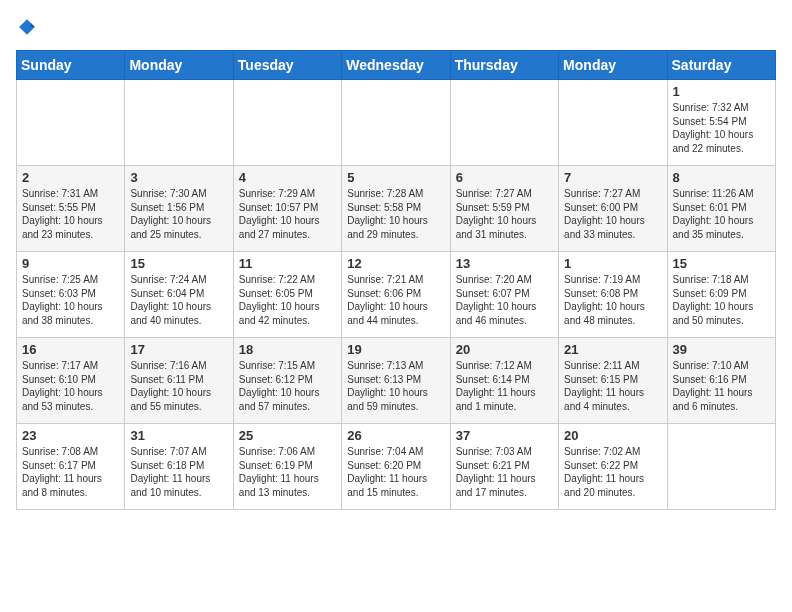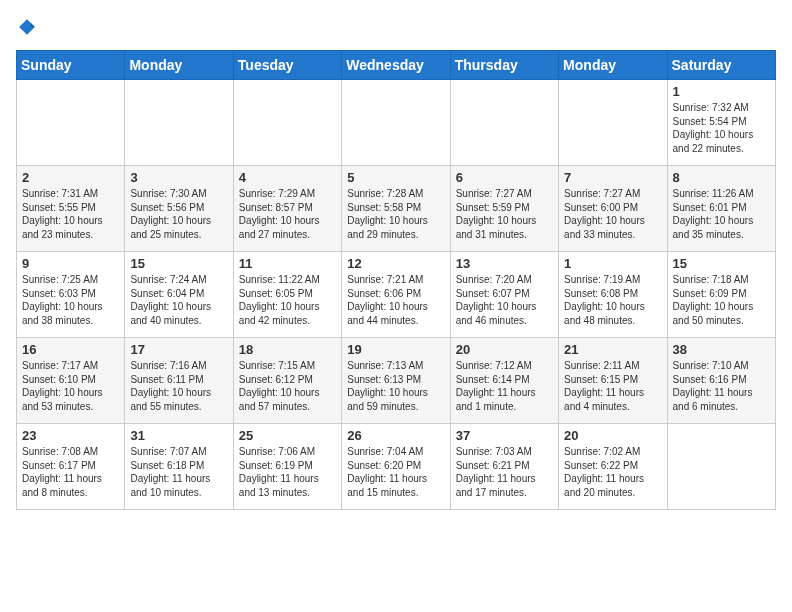--- a/index.html
+++ b/index.html
@@ -140,27 +140,27 @@
       <tr>
         <td>
           <span class="day-num">2</span>
           <div class="day-info">Sunrise: 7:31 AM
 Sunset: 5:55 PM
 Daylight: 10 hours and 23 minutes.</div>
         </td>
         <td>
           <span class="day-num">3</span>
           <div class="day-info">Sunrise: 7:30 AM
-Sunset: 5:56 PM
+Sunset: 1:56 PM
 Daylight: 10 hours and 25 minutes.</div>
         </td>
         <td>
           <span class="day-num">4</span>
           <div class="day-info">Sunrise: 7:29 AM
-Sunset: 8:57 PM
+Sunset: 10:57 PM
 Daylight: 10 hours and 27 minutes.</div>
         </td>
         <td>
           <span class="day-num">5</span>
           <div class="day-info">Sunrise: 7:28 AM
 Sunset: 5:58 PM
 Daylight: 10 hours and 29 minutes.</div>
         </td>
         <td>
           <span class="day-num">6</span>
@@ -189,21 +189,21 @@
 Daylight: 10 hours and 38 minutes.</div>
         </td>
         <td>
           <span class="day-num">15</span>
           <div class="day-info">Sunrise: 7:24 AM
 Sunset: 6:04 PM
 Daylight: 10 hours and 40 minutes.</div>
         </td>
         <td>
           <span class="day-num">11</span>
-          <div class="day-info">Sunrise: 11:22 AM
+          <div class="day-info">Sunrise: 7:22 AM
 Sunset: 6:05 PM
 Daylight: 10 hours and 42 minutes.</div>
         </td>
         <td>
           <span class="day-num">12</span>
           <div class="day-info">Sunrise: 7:21 AM
 Sunset: 6:06 PM
 Daylight: 10 hours and 44 minutes.</div>
         </td>
         <td>
@@ -256,21 +256,21 @@
 Sunset: 6:14 PM
 Daylight: 11 hours and 1 minute.</div>
         </td>
         <td>
           <span class="day-num">21</span>
           <div class="day-info">Sunrise: 2:11 AM
 Sunset: 6:15 PM
 Daylight: 11 hours and 4 minutes.</div>
         </td>
         <td>
-          <span class="day-num">38</span>
+          <span class="day-num">39</span>
           <div class="day-info">Sunrise: 7:10 AM
 Sunset: 6:16 PM
 Daylight: 11 hours and 6 minutes.</div>
         </td>
       </tr>
       <tr>
         <td>
           <span class="day-num">23</span>
           <div class="day-info">Sunrise: 7:08 AM
 Sunset: 6:17 PM

